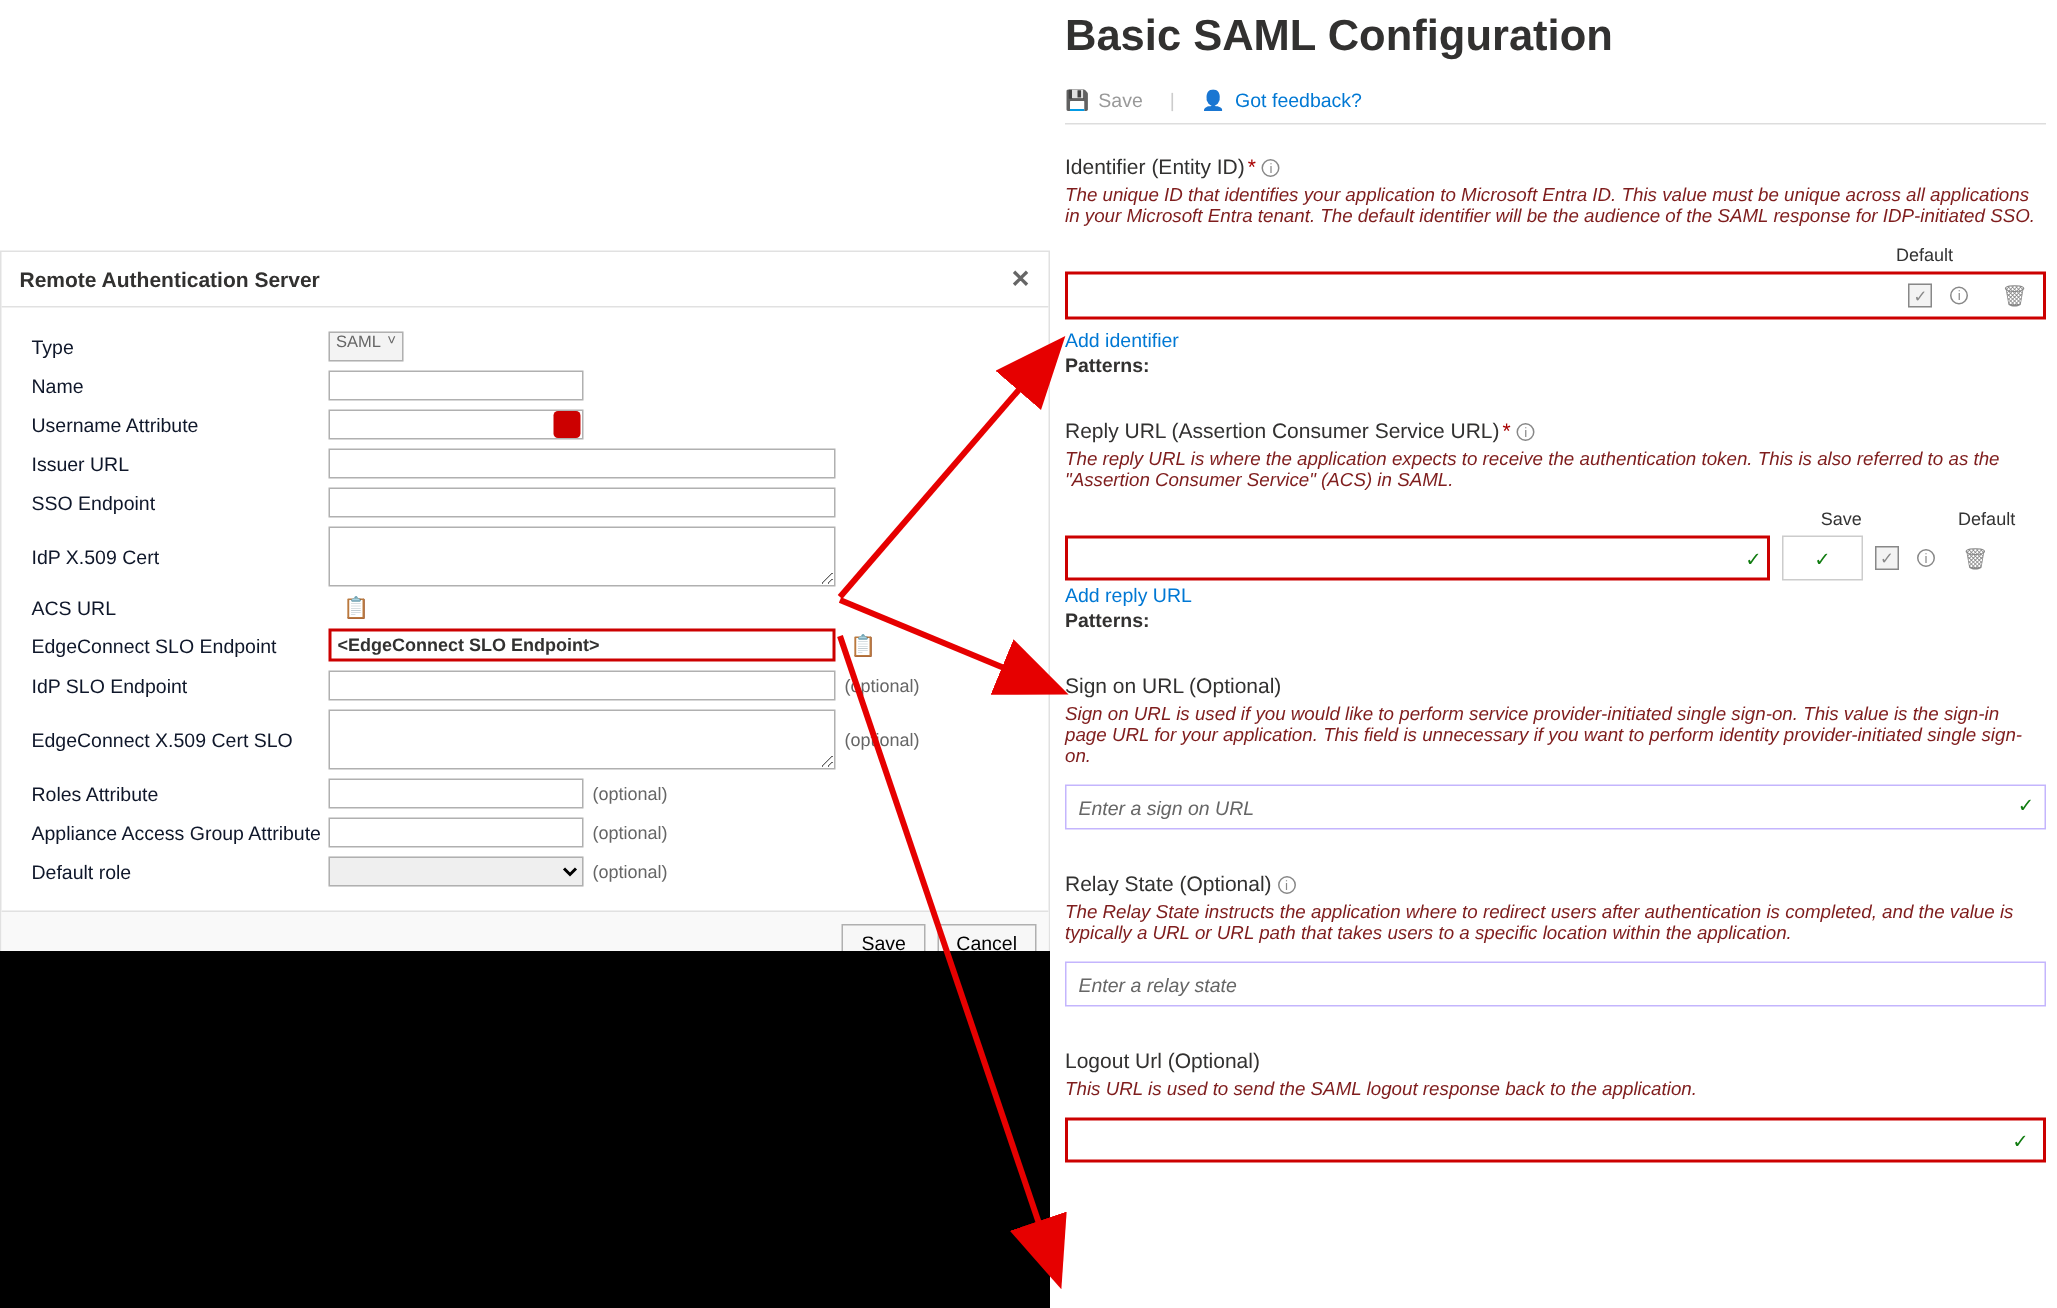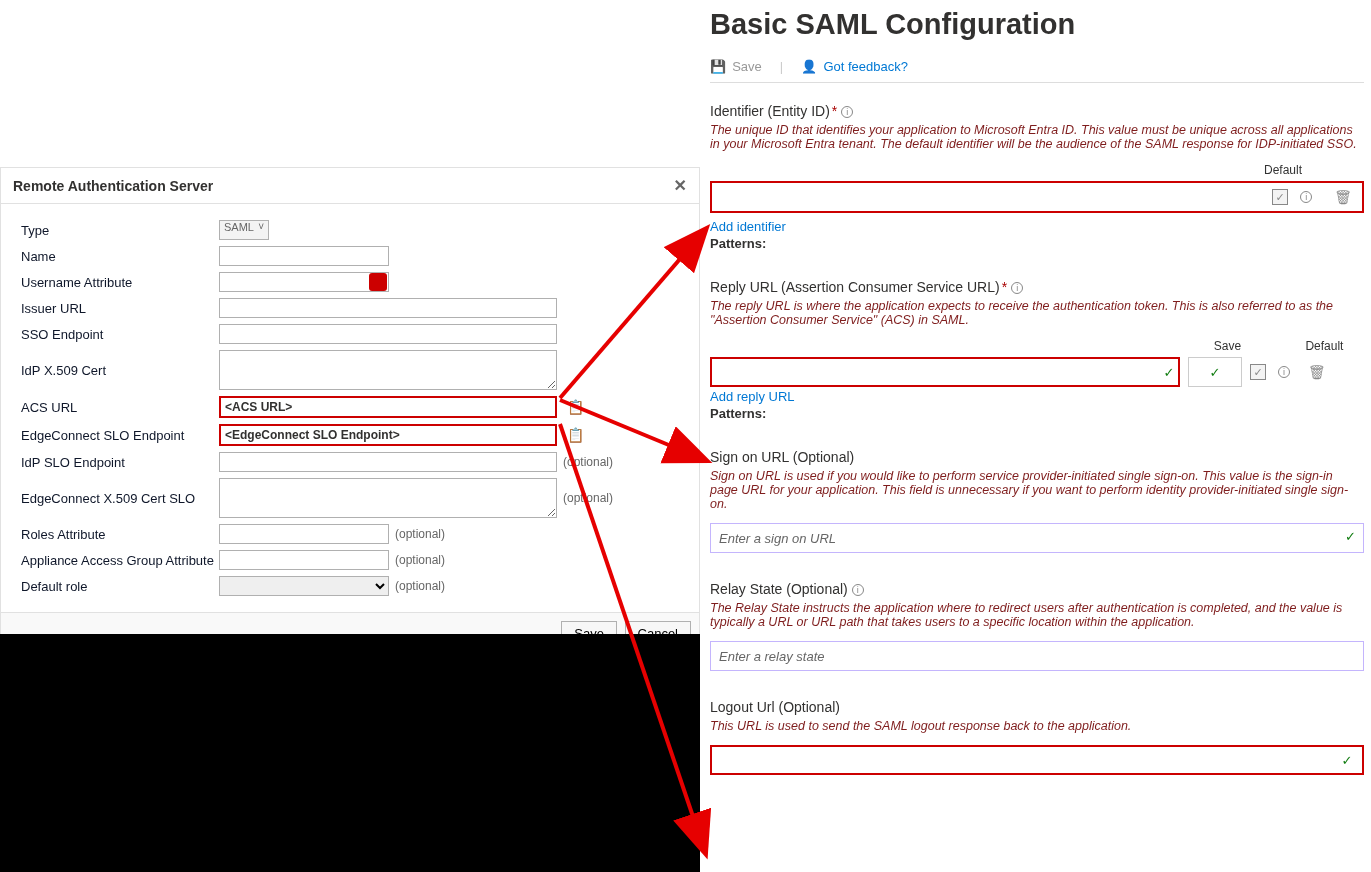--- a/index.html
+++ b/index.html
@@ -264,21 +264,20 @@
     <div class="form-row">
       <div class="form-label">SSO Endpoint</div>
       <input class="form-input w-md" style="">
     </div>
     <div class="form-row">
       <div class="form-label">IdP X.509 Cert</div>
       <textarea class="form-input w-ta" style=""></textarea>
     </div>
     <div class="form-row">
       <div class="form-label">ACS URL</div>
-      <div class="readonly-box">&lt;ACS URL&gt;</div>
       <span class="copy-icon">📋</span>
     </div>
     <div class="form-row">
       <div class="form-label">EdgeConnect SLO Endpoint</div>
       <div class="readonly-box">&lt;EdgeConnect SLO Endpoint&gt;</div>
       <span class="copy-icon">📋</span>
     </div>
     <div class="form-row">
       <div class="form-label">IdP SLO Endpoint</div>
       <input class="form-input w-md" style="">

